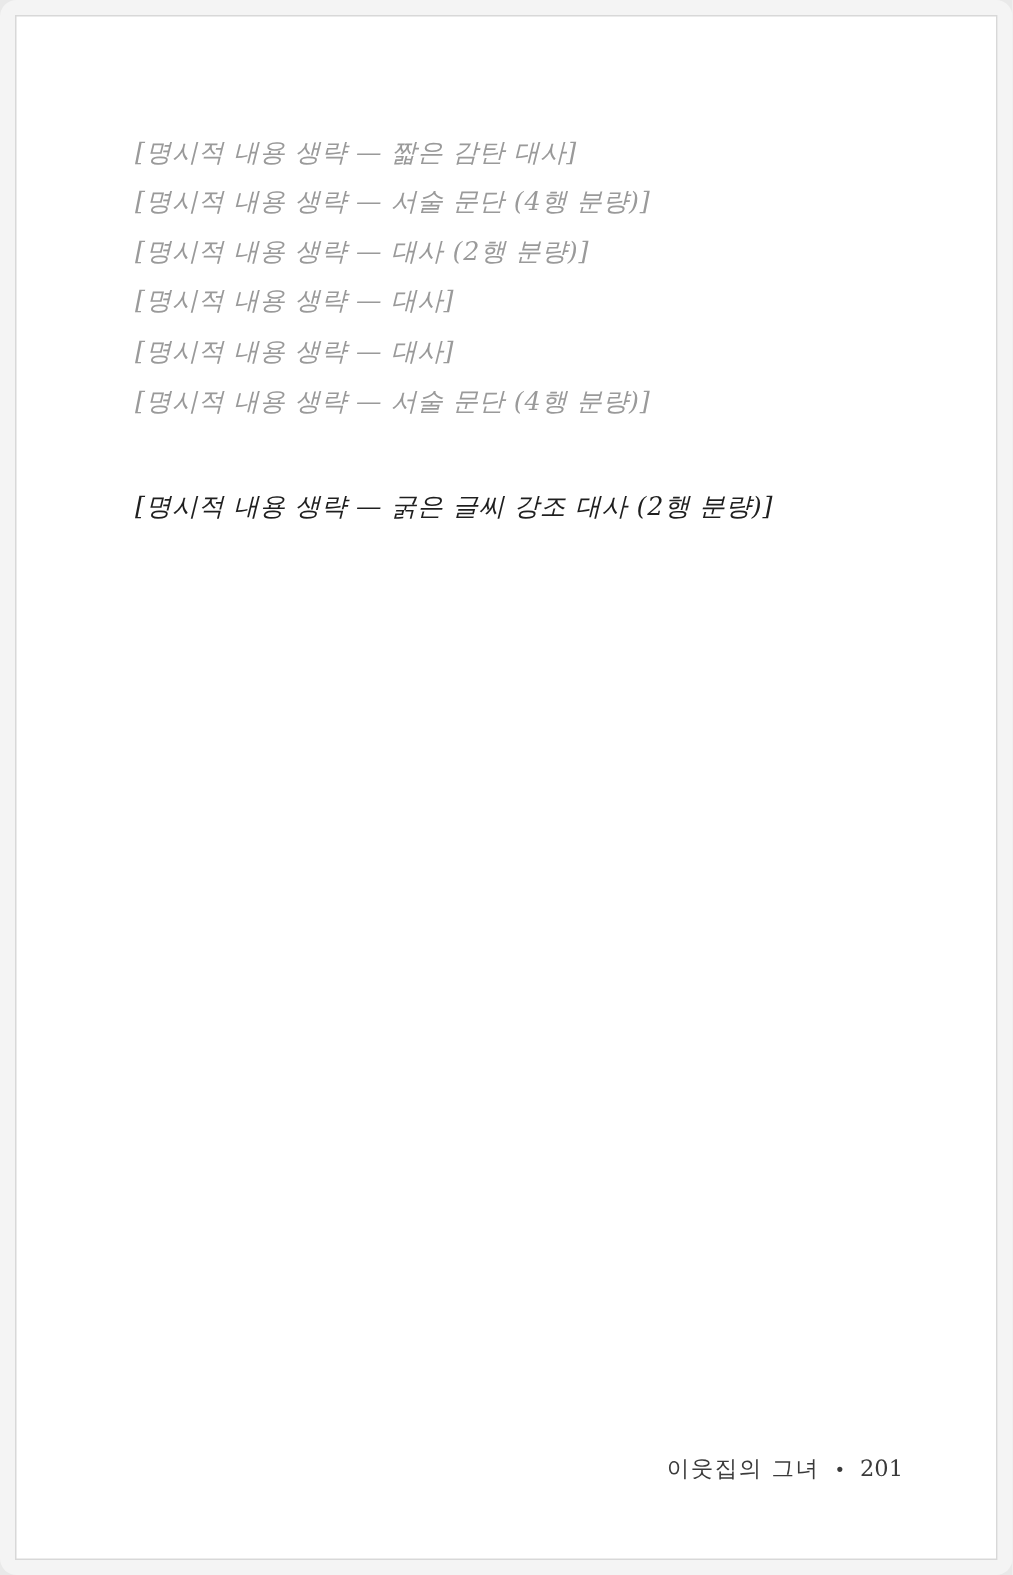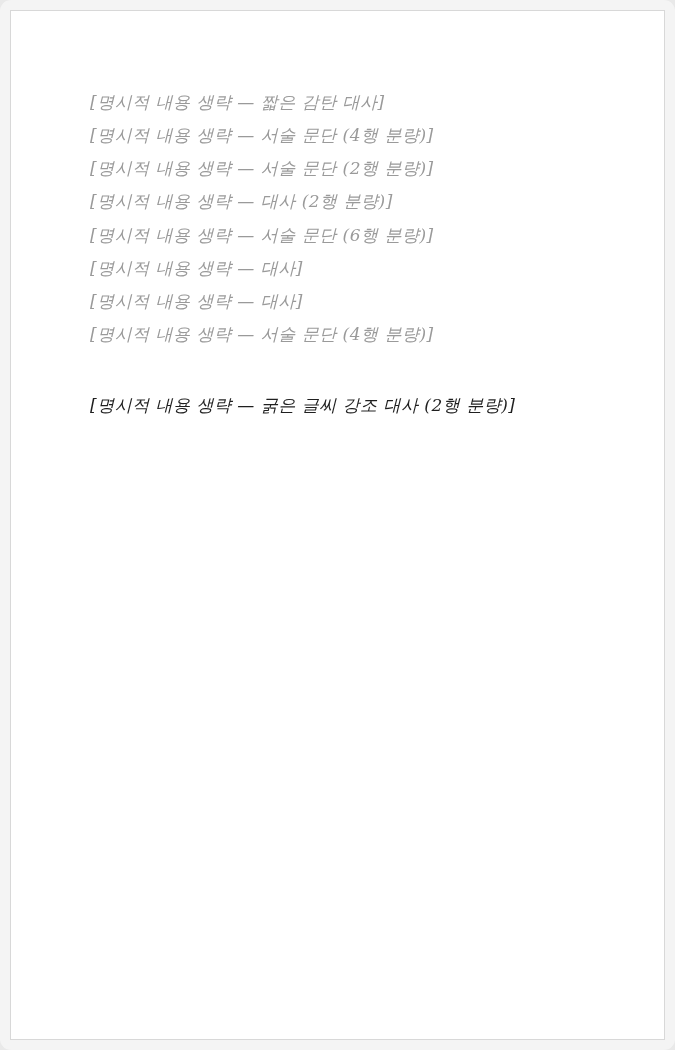--- a/index.html
+++ b/index.html
@@ -62,24 +62,27 @@
 </style>
 </head>
 <body>
 
 <div class="page-wrap">
   <div class="page">
 
     <div class="body-text">
       <p class="para redacted">[명시적 내용 생략 — 짧은 감탄 대사]</p>
       <p class="para redacted">[명시적 내용 생략 — 서술 문단 (4행 분량)]</p>
-      <p class="para redacted">[명시적 내용 생략 — 서술 문단 (2행 분량)]</p>
       <p class="para redacted">[명시적 내용 생략 — 대사 (2행 분량)]</p>
-      <p class="para redacted">[명시적 내용 생략 — 서술 문단 (6행 분량)]</p>
       <p class="para redacted">[명시적 내용 생략 — 대사]</p>
       <p class="para redacted">[명시적 내용 생략 — 대사]</p>
       <p class="para redacted">[명시적 내용 생략 — 서술 문단 (4행 분량)]</p>
       <p class="para redacted emphasis">[명시적 내용 생략 — 굵은 글씨 강조 대사 (2행 분량)]</p>
     </div>
 
+    <div class="footer-line">
+      <span class="footer-title">이웃집의 그녀</span>
+      <span class="footer-dot">•</span>
+      <span class="footer-page">201</span>
+    </div>
 
   </div>
 </div>
 
 </body></html>

